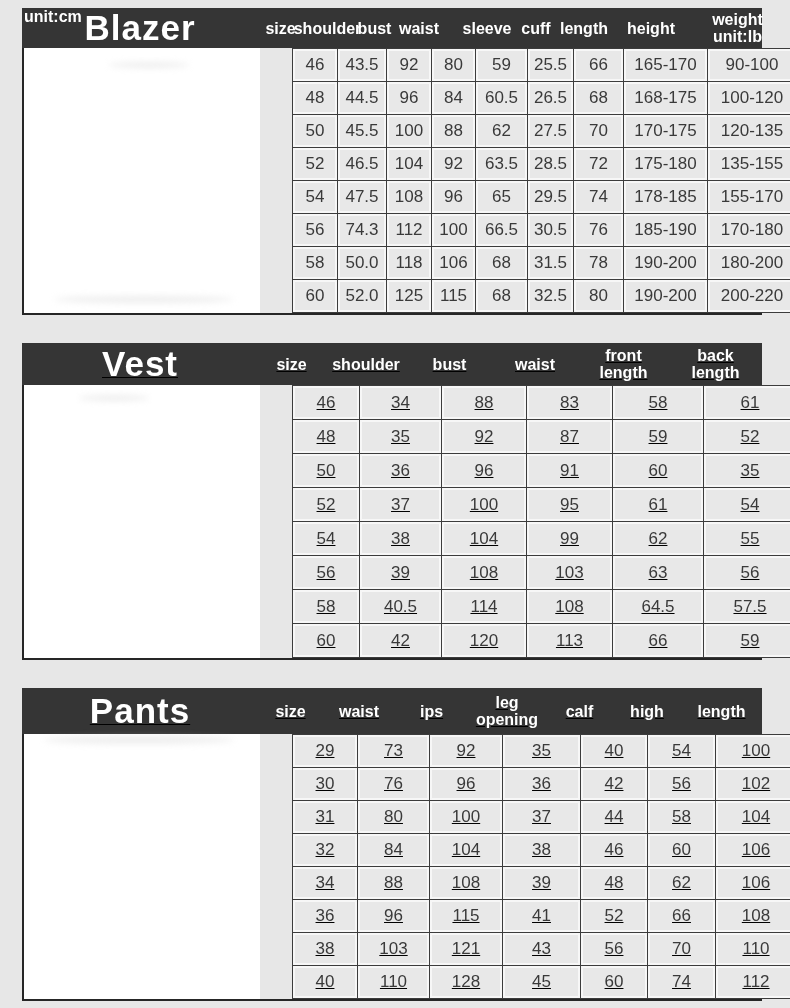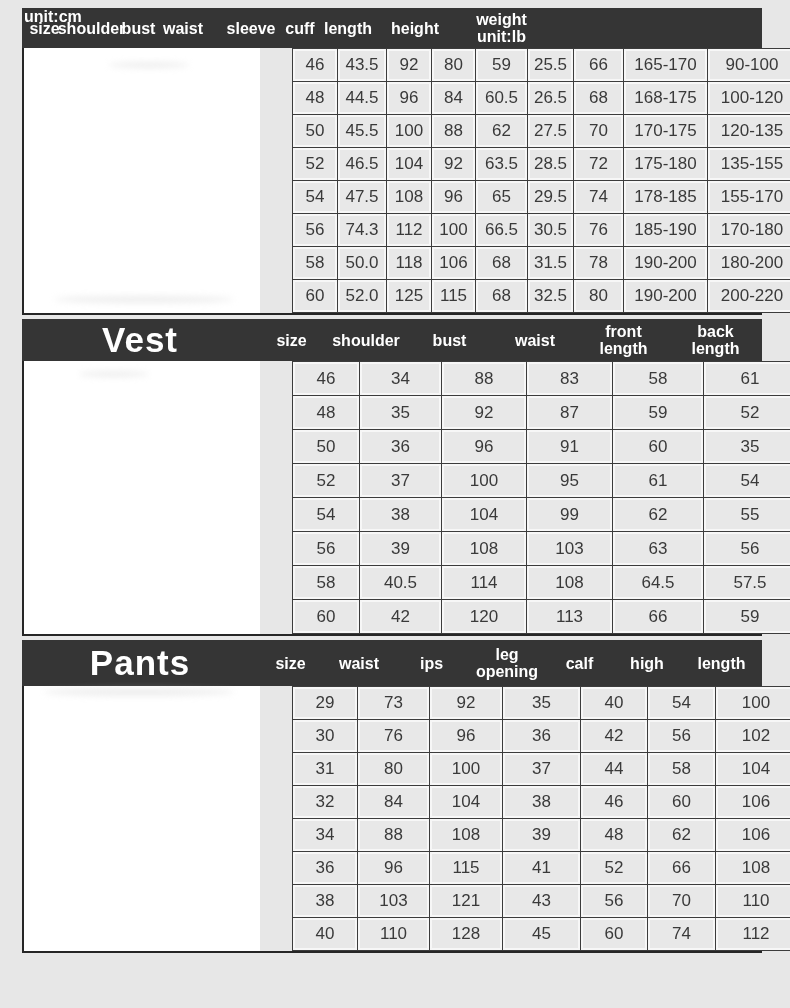--- a/index.html
+++ b/index.html
@@ -4,21 +4,21 @@
 <style>
   * { margin:0; padding:0; box-sizing:border-box; }
   html,body { width:790px; height:1008px; }
   body {
     background:#e7e7e7;
     font-family:"Liberation Sans", sans-serif;
     padding:8px 0 0 22px;
     overflow:hidden;
   }
   .section { width:740px; position:relative; }
-  .section + .section { margin-top:4px; }
+  .section + .section { margin-top:28px;text-decoration:underline; }
 
   
   .bar {
     background:#353535;
     display:flex;
     align-items:center;
     position:relative;
     color:#fff;
   }
   .bar-blazer { height:40px; }
@@ -97,20 +97,23 @@
   .pants .hcell:nth-child(5), .pants-table td:nth-child(5){ width:67px; }
   .pants .hcell:nth-child(6), .pants-table td:nth-child(6){ width:68px; }
   .pants .hcell:nth-child(7), .pants-table td:nth-child(7){ width:81px; }
 </style>
 </head>
 <body>
 
 <div class="section">
   <div class="bar bar-blazer blazer">
     <span class="unit-label">unit:cm</span>
+    <div class="title-zone">
+      <span class="sec-title">Blazer</span>
+    </div>
     <div class="hdr">
         <span class="hcell">size</span>
         <span class="hcell">shoulder</span>
         <span class="hcell">bust</span>
         <span class="hcell">waist</span>
         <span class="hcell">sleeve</span>
         <span class="hcell">cuff</span>
         <span class="hcell">length</span>
         <span class="hcell">height</span>
         <span class="hcell">weight

